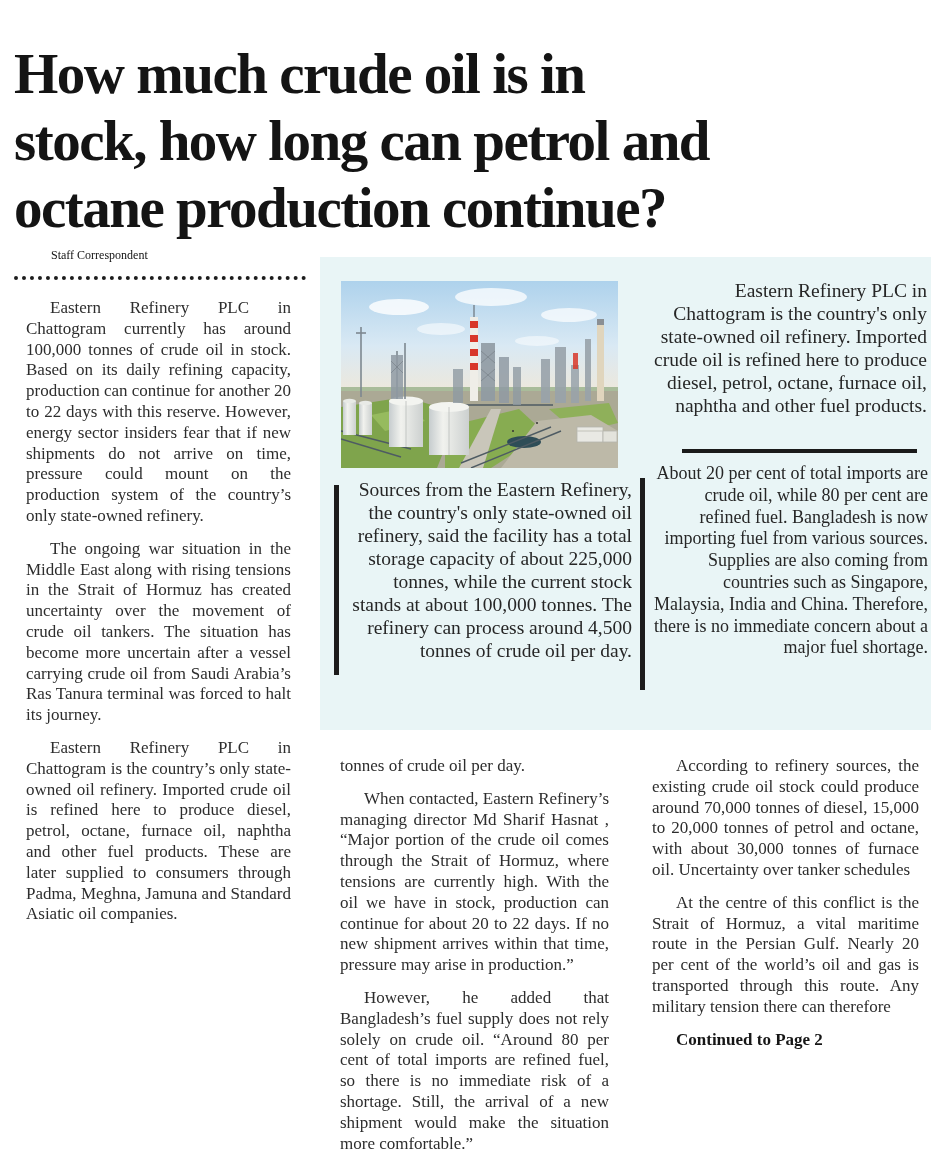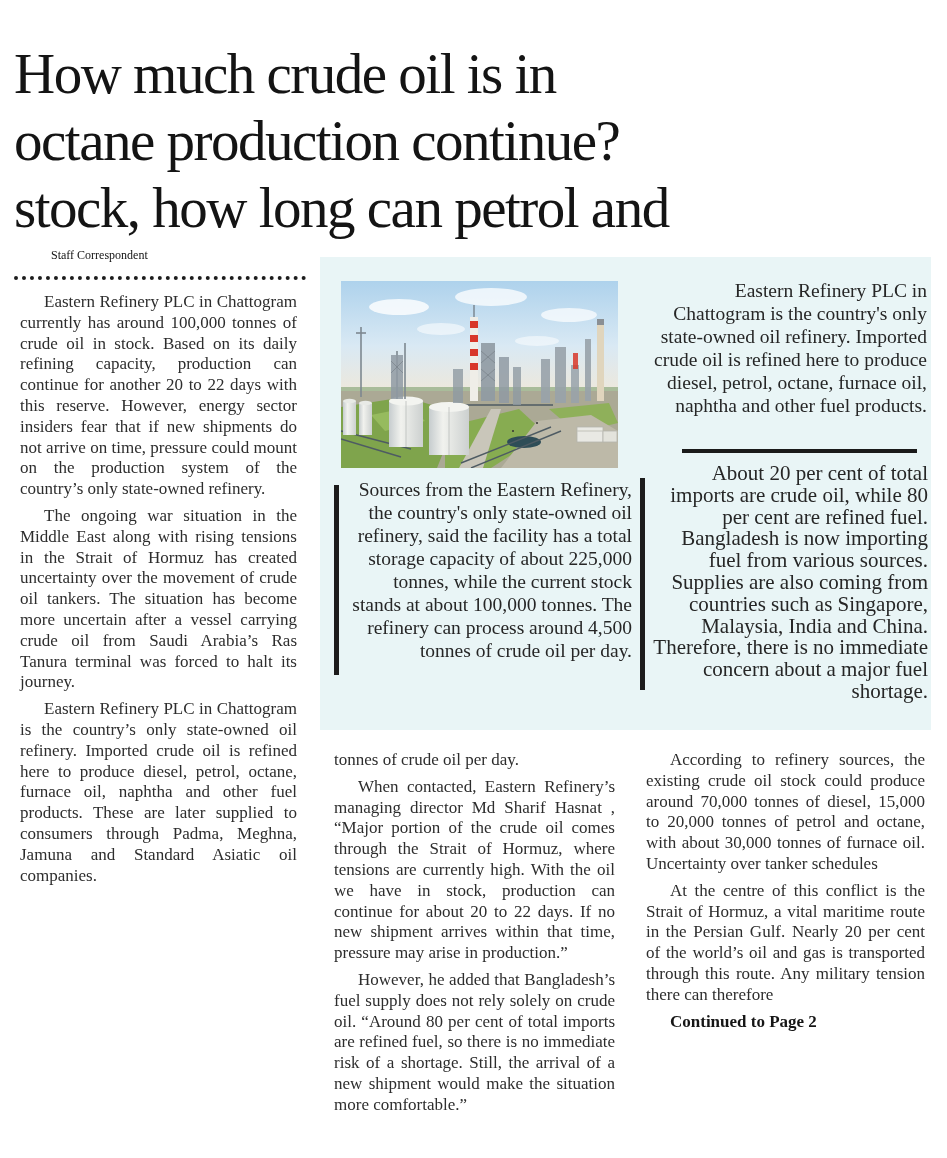--- a/index.html
+++ b/index.html
@@ -2,64 +2,64 @@
 <html><head>
 <meta charset="utf-8">
 <style>
   html,body { margin:0; padding:0; background:#ffffff; }
   .page {
     position:relative; width:947px; height:1158px; background:#ffffff;
     font-family:"Liberation Serif", serif; overflow:hidden;
   }
   .headline {
     position:absolute; left:14px; top:2px; width:926px;
-    font-weight:normal; font-size:57px; line-height:67px;
+    font-weight:bold; font-size:57px; line-height:67px;
     letter-spacing:-1.5px; color:#141414;
   }
   .headline span { display:block; }
   .byline {
     position:absolute; left:14px; top:248px; width:292px;
     font-weight:normal; font-size:12px; color:#111111;margin-left:37px;
   }
   .byline-rule {
     position:absolute; left:14px; top:276px; width:292px; height:0;
     border-top:4px dotted #1d1d1d;
   }
   .col { position:absolute; font-size:17px; line-height:20.8px; color:#2d2d2d; text-align:justify; }
-  .col p { margin:6px; text-indent:24px; }
+  .col p { margin:12px; text-indent:24px; }
   .col p.noindent { text-indent:0; }
   .col-left  { left:14px;  top:286px; width:289px; }
   .col-mid   { left:328px; top:744px; width:293px; }
   .col-right { left:640px; top:744px; width:291px; }
   .continued { font-weight:bold; text-indent:0; color:#161616; }
 
   .feature-box {
     position:absolute; left:320px; top:257px; width:611px; height:473px;
     background:#e9f5f6;
   }
   .photo { position:absolute; left:21px; top:24px; width:277px; height:187px; display:block; }
 
   .pq { position:absolute; text-align:right; color:#262626; }
   .pq-mid  { left:26px;  top:221px; width:286px; font-size:19.5px; line-height:23px; }
   .pq-rtop { left:330px; top:22px;  width:277px; font-size:19.5px; line-height:23px; }
-  .pq-rbot { left:332px; top:206px; width:276px; font-size:21px;   line-height:21.8px; }
+  .pq-rbot { left:332px; top:206px; width:276px; font-size:18px;   line-height:21.8px; }
   .bar { position:absolute; width:5px; background:#1c1c1c; }
   .bar-mid  { left:14px;  top:228px; height:190px; }
   .bar-rbot { left:320px; top:221px; height:212px; }
   .divider  { position:absolute; left:362px; top:192px; width:235px; height:4px; background:#1a1a1a; }
 </style>
 </head>
 <body>
 
 <div class="page">
 
   <h1 class="headline">
     <span>How much crude oil is in</span>
+    <span>stock, how long can petrol and</span>
     <span>octane production continue?</span>
-    <span>stock, how long can petrol and</span>
   </h1>
 
   <div class="byline">Staff Correspondent</div>
   <div class="byline-rule"></div>
 
   <div class="col col-left">
     <p>Eastern Refinery PLC in Chattogram currently has around 100,000 tonnes of crude oil in stock. Based on its daily refining capacity, production can continue for another 20 to 22 days with this reserve. However, energy sector insiders fear that if new shipments do not arrive on time, pressure could mount on the production system of the country’s only state-owned refinery.</p>
     <p>The ongoing war situation in the Middle East along with rising tensions in the Strait of Hormuz has created uncertainty over the movement of crude oil tankers. The situation has become more uncertain after a vessel carrying crude oil from Saudi Arabia’s Ras Tanura terminal was forced to halt its journey.</p>
     <p>Eastern Refinery PLC in Chattogram is the country’s only state-owned oil refinery. Imported crude oil is refined here to produce diesel, petrol, octane, furnace oil, naphtha and other fuel products. These are later supplied to consumers through Padma, Meghna, Jamuna and Standard Asiatic oil companies.</p>
   </div>

